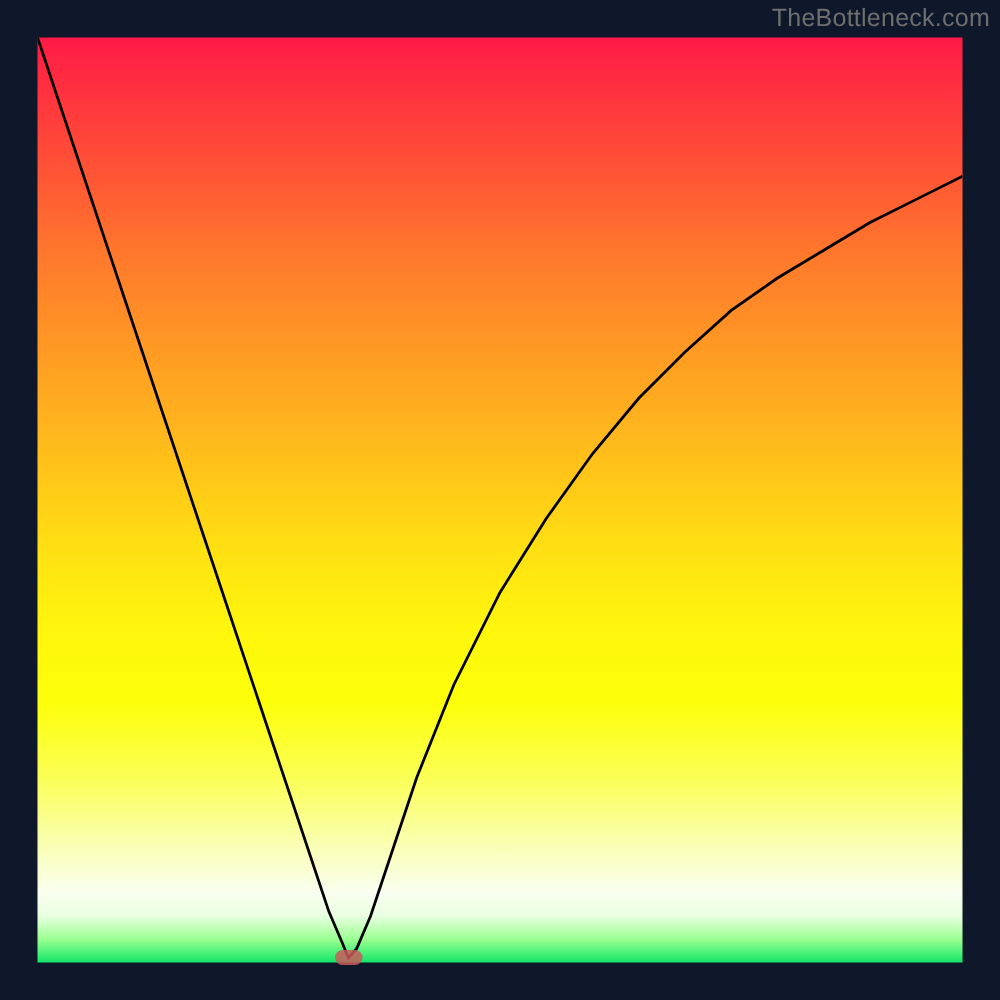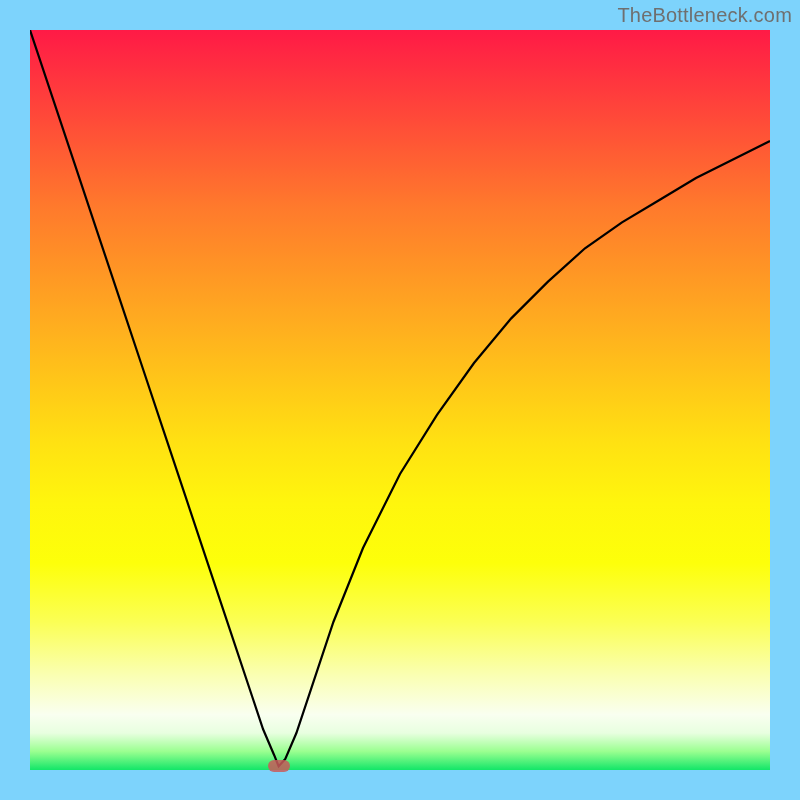--- a/index.html
+++ b/index.html
@@ -9,21 +9,21 @@
     height: 800px;
     overflow: hidden;
     background: #000;
   }
   .frame {
     position: absolute;
     left: 0;
     top: 0;
     width: 800px;
     height: 800px;
-    background: #7dd3fc;
+    background: #0f172a;
   }
   .plot-area {
     position: absolute;
     left: 30px;
     top: 30px;
     width: 740px;
     height: 740px;
   }
   .gradient {
     position: absolute;

